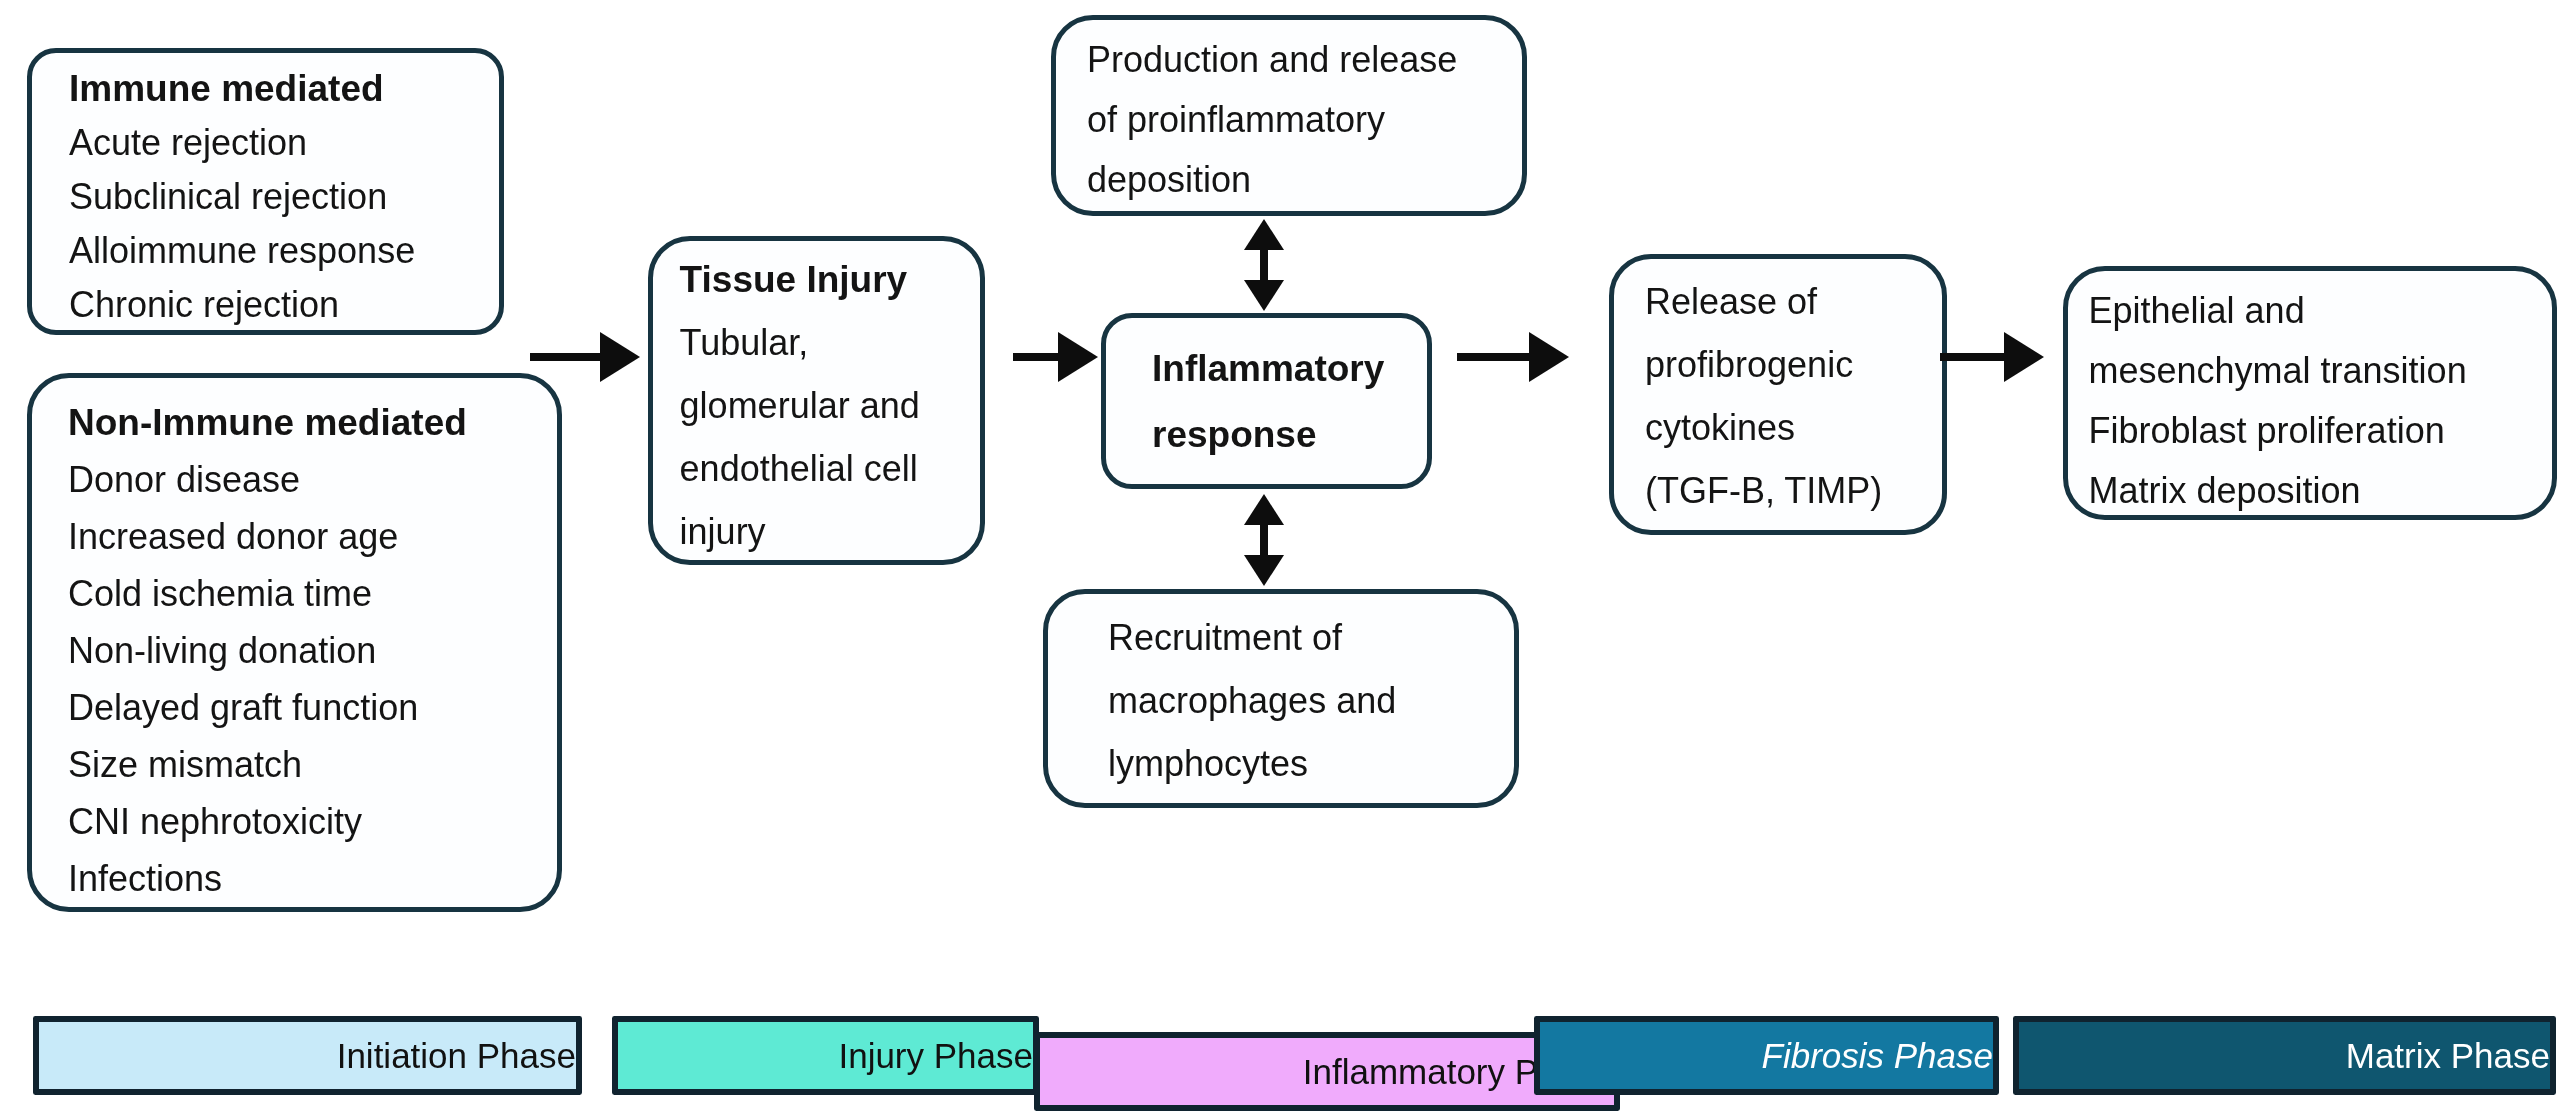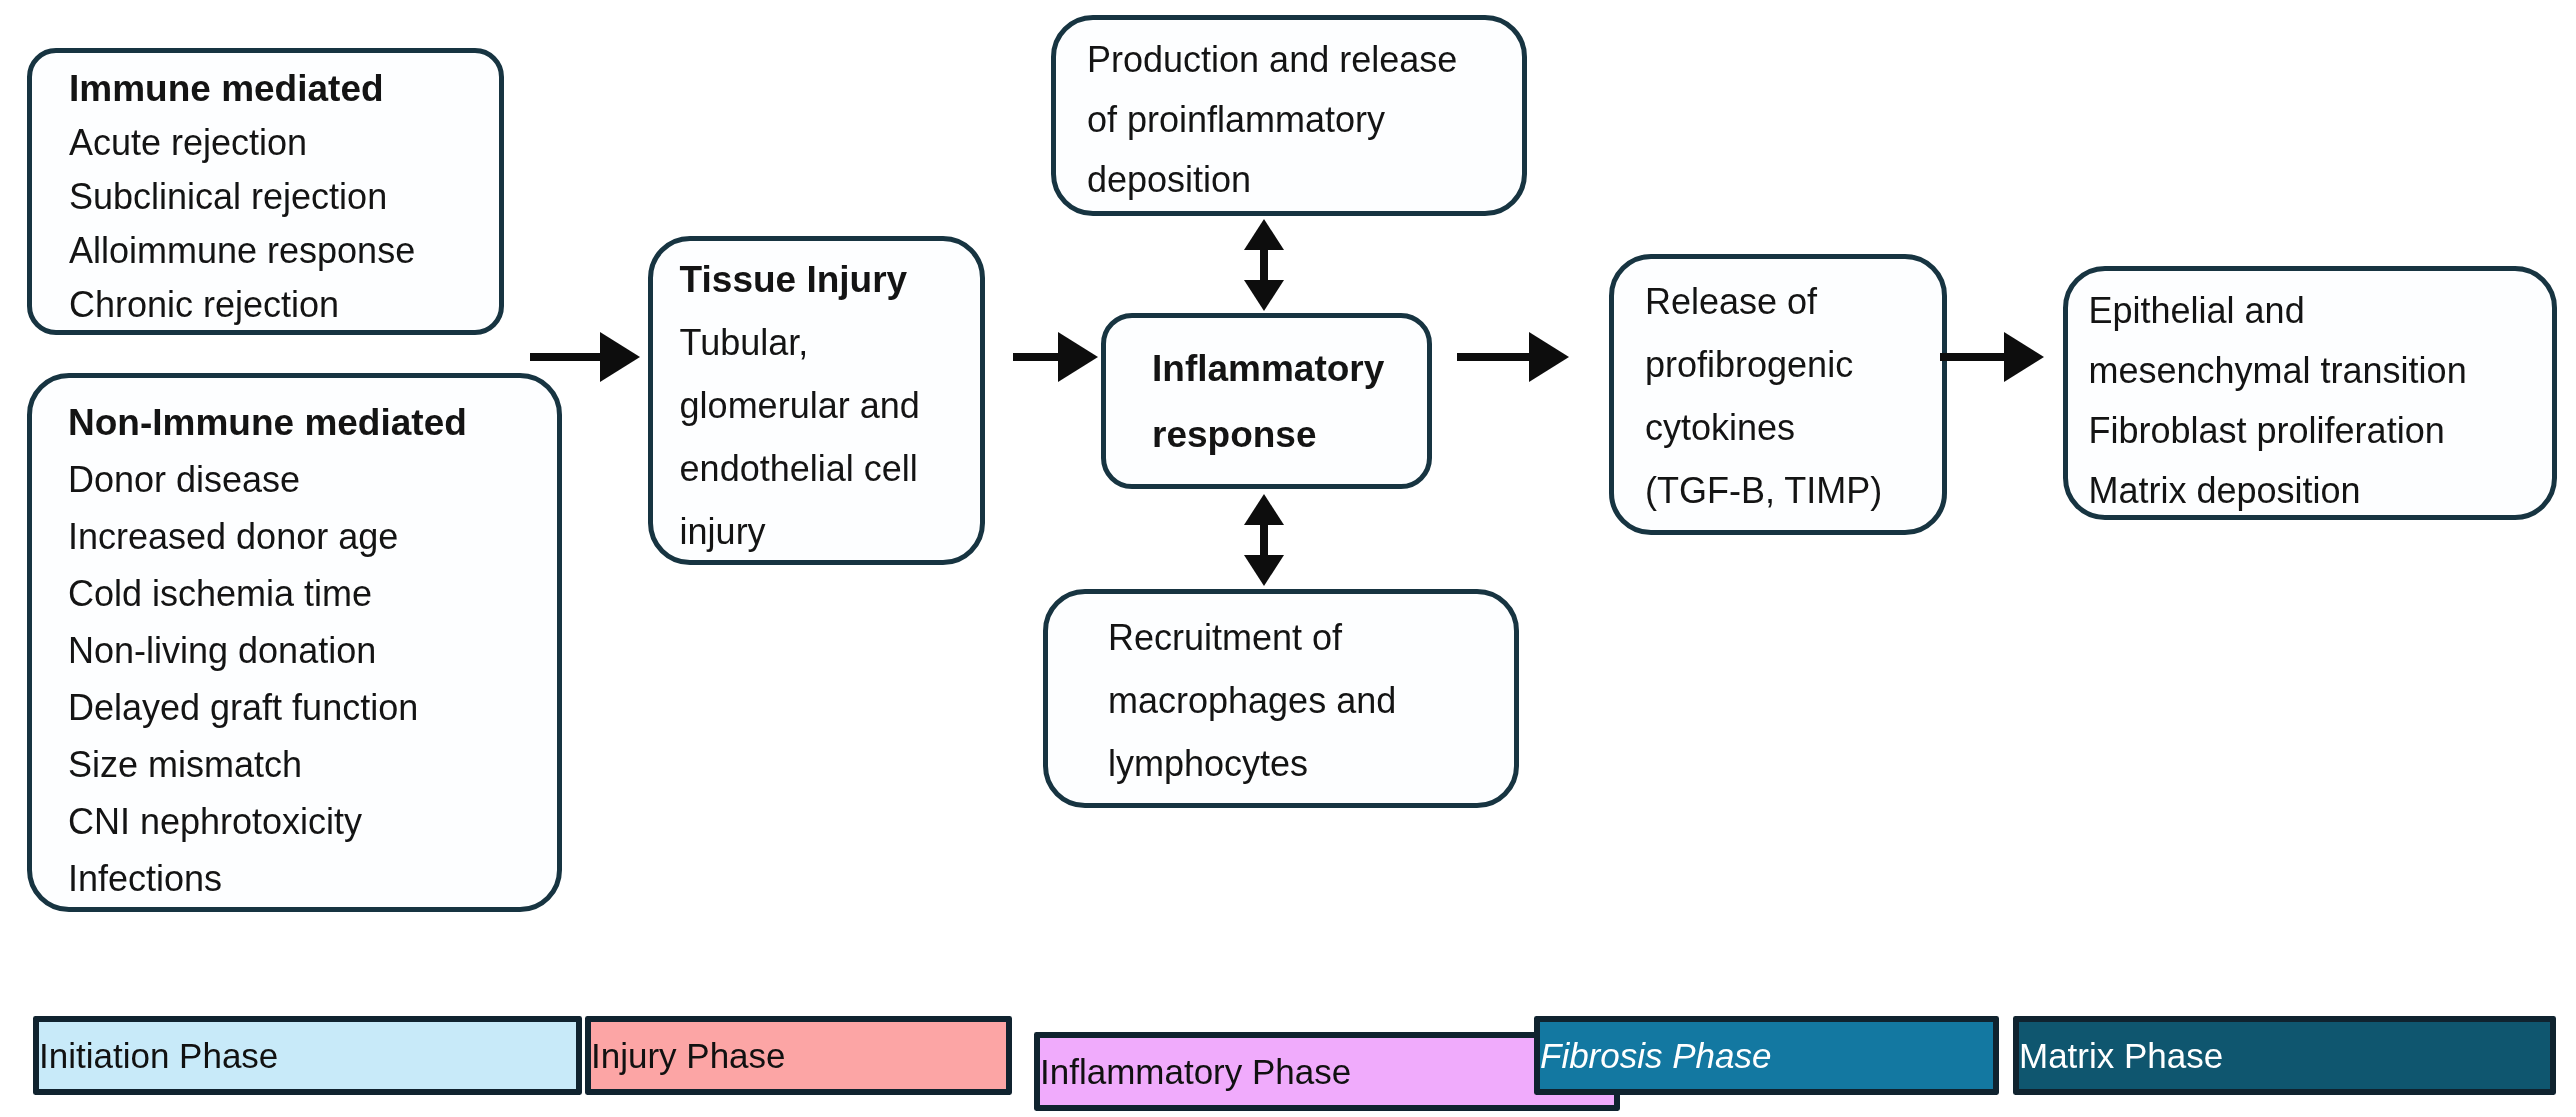--- a/index.html
+++ b/index.html
@@ -51,21 +51,21 @@
     position:absolute; bottom:0; left:50%; margin-left:-20.5px;
     width:0; height:0;
     border-left:20.5px solid transparent;
     border-right:20.5px solid transparent;
     border-top:31px solid #0d0d0d;
   }
 
   .phase {
     position:absolute; top:1016px; height:79px; box-sizing:border-box;
     border:6px solid #10232f; border-radius:2.4px;
-    display:flex; align-items:center; justify-content:flex-start;
+    display:flex; align-items:center; justify-content:flex-end;
     font-size:35px;
   }
   .phase .phase-label { white-space:nowrap; }
 </style>
 </head>
 <body>
 
 <div class="canvas">
 
   <div class="box" style="left:27px; top:48px; width:477px; height:287px; padding:8.5px 12px 0 37px; line-height:54px;border-radius:29px;">
@@ -171,21 +171,21 @@
         <div class="line">Epithelial and</div>
         <div class="line">mesenchymal transition</div>
         <div class="line">Fibroblast proliferation</div>
         <div class="line">Matrix deposition</div>
       </div>
   </div>
 
   <div class="phase" style="left: 33px; width: 549px; background-color: rgb(200, 234, 249); color: rgb(17, 17, 17);">
     <span class="phase-label">Initiation Phase</span>
   </div>
-  <div class="phase" style="left: 585px; width: 427px; background-color: #fca5a5; color: rgb(17, 17, 17);">
+  <div class="phase" style="left: 612px; width: 427px; background-color: #5eead4; color: rgb(17, 17, 17);">
     <span class="phase-label">Injury Phase</span>
   </div>
   <div class="phase" style="left: 1034px; width: 586px; background-color: #f0abfc; color: rgb(17, 17, 17); margin-top: 16px;">
     <span class="phase-label">Inflammatory Phase</span>
   </div>
   <div class="phase" style="left: 1534px; width: 465px; background-color: rgb(19, 120, 161); color: rgb(255, 255, 255); font-style: italic;">
     <span class="phase-label">Fibrosis Phase</span>
   </div>
   <div class="phase" style="left: 2013px; width: 543px; background-color: rgb(15, 86, 111); color: rgb(255, 255, 255);">
     <span class="phase-label">Matrix Phase</span>

